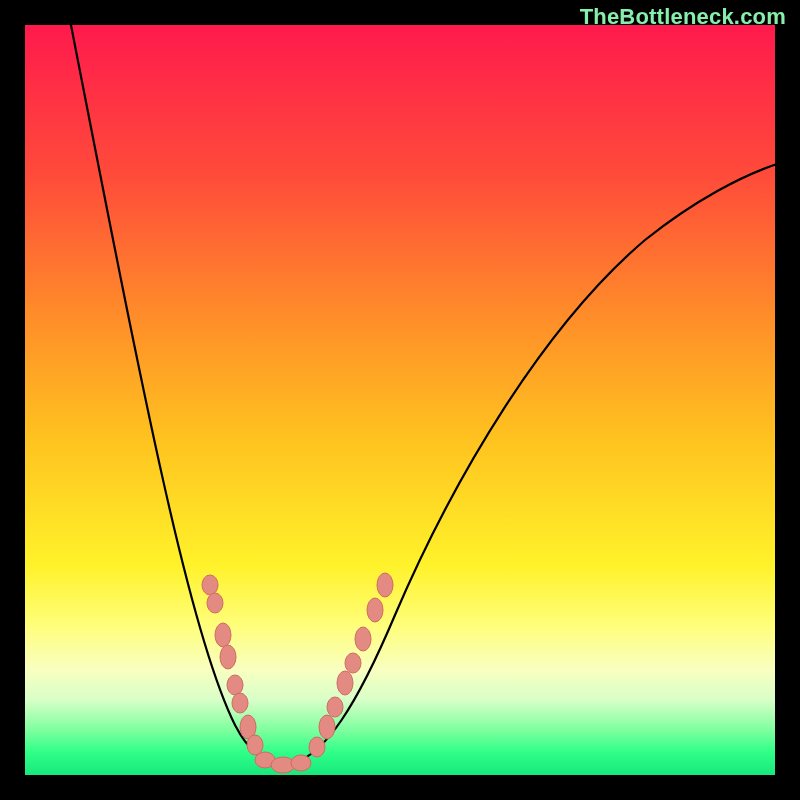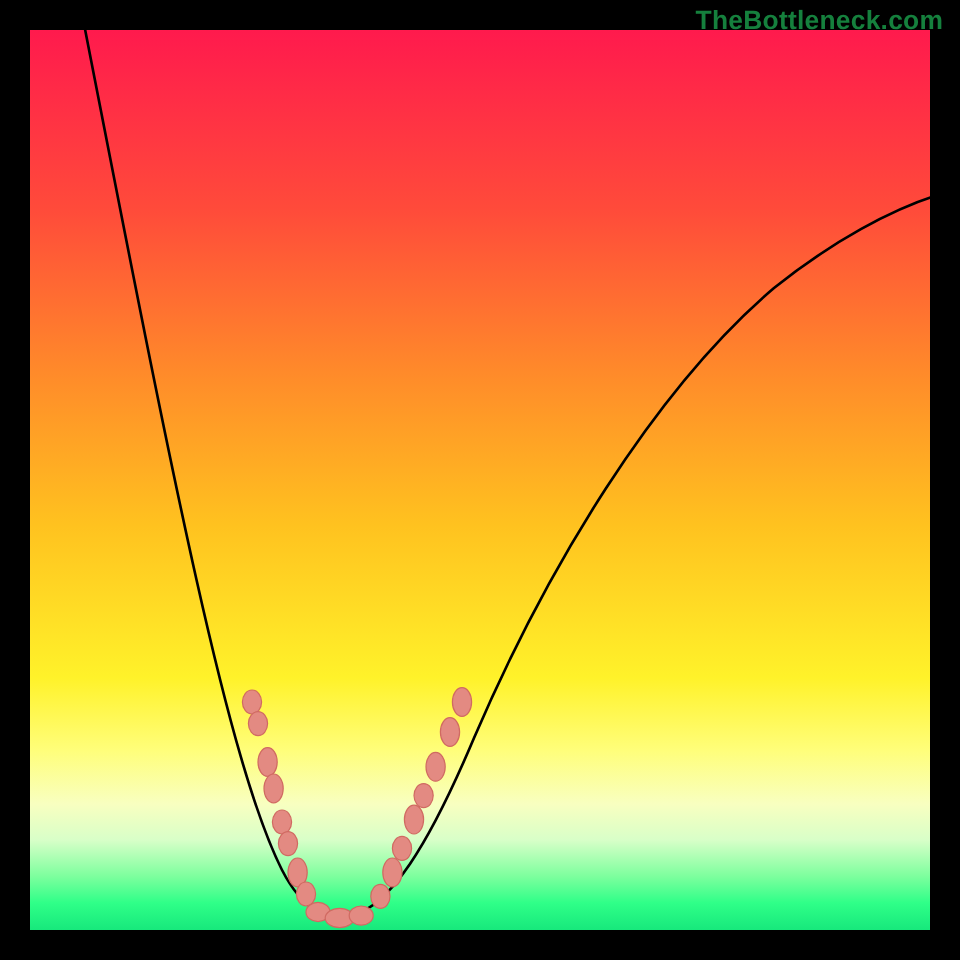--- a/index.html
+++ b/index.html
@@ -29,21 +29,21 @@
       #7eff9e 94%,
       #2fff88 97%,
       #17e87c 100%);
   }
   .watermark {
     position: absolute;
     top: 4px;
     right: 14px;
     font-size: 22px;
     font-weight: 600;
-    color: #15803d;
+    color: #86efac;
     letter-spacing: 0.2px;
     user-select: none;
   }
   svg.plot {
     position: absolute;
     left: 0;
     top: 0;
     width: 750px;
     height: 750px;
     overflow: visible;

